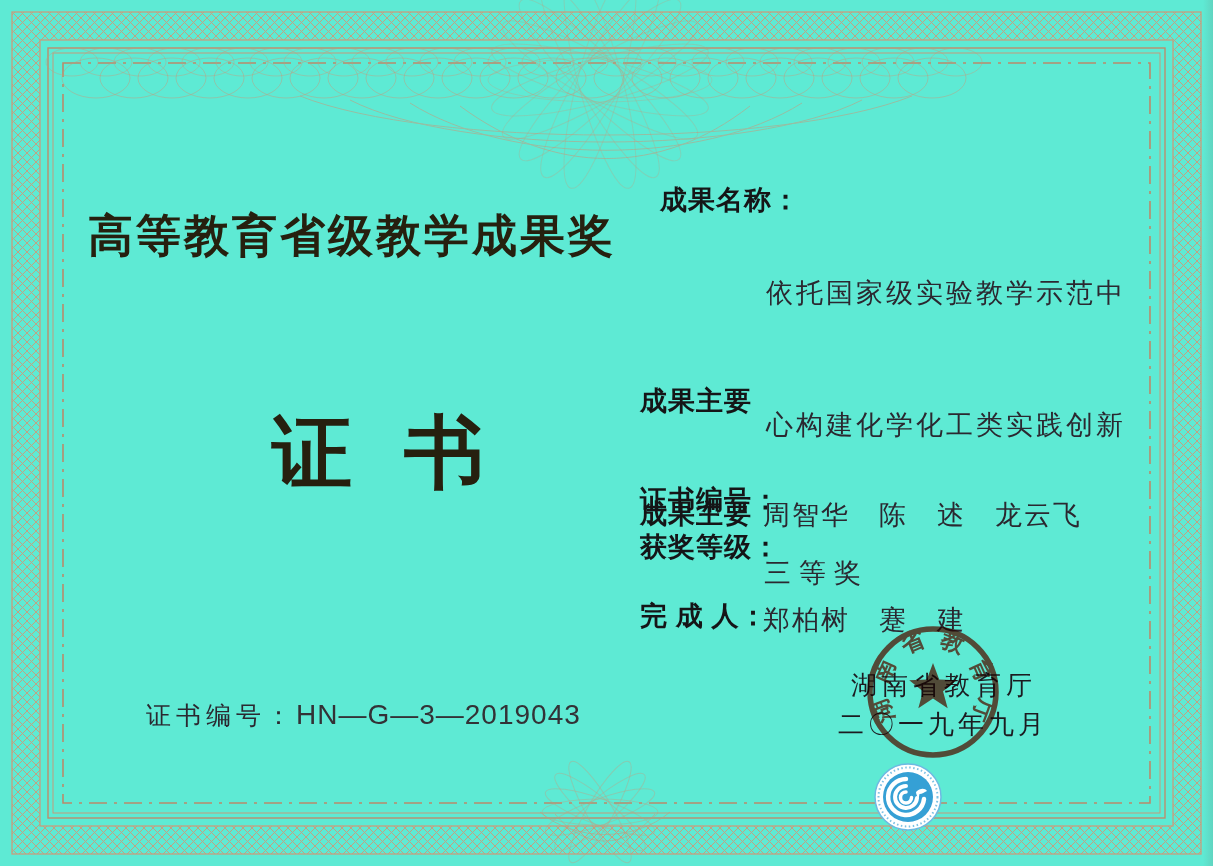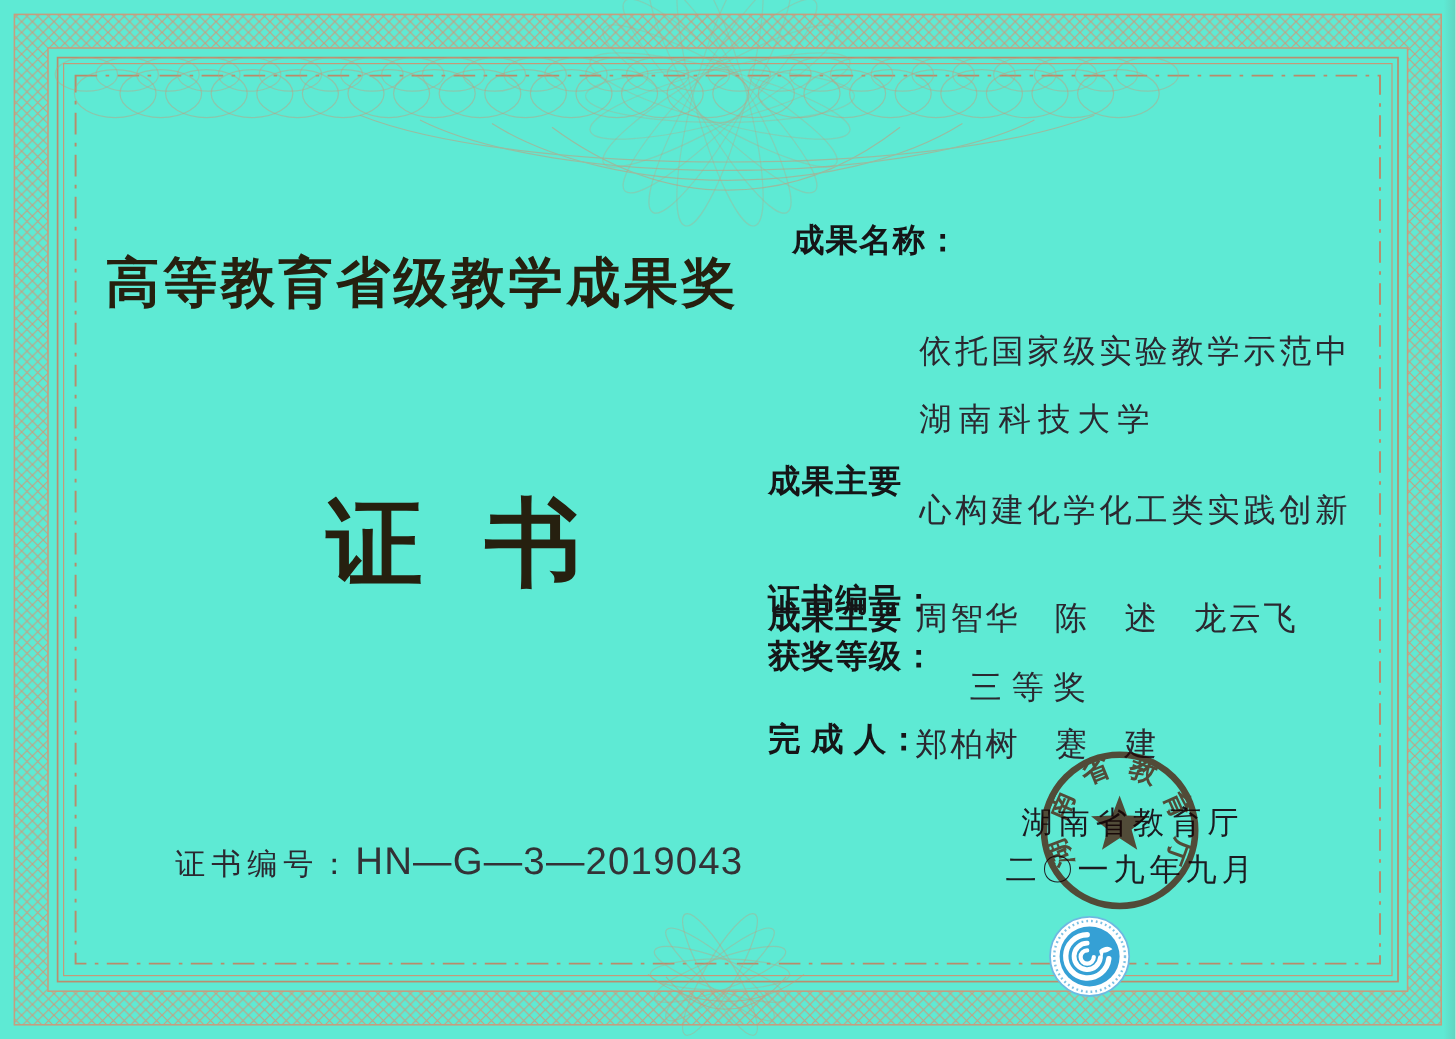--- a/index.html
+++ b/index.html
@@ -29,27 +29,27 @@
     font-size:27px;font-weight:400;color:#2b2830;
     letter-spacing:3px;
   }
   .lbl-achievement{left:660px;top:184px;}
   .val-achievement{left:766px;top:183px;line-height:44px;}
   .lbl-unit{left:640px;top:319px;}
   .val-unit{left:766px;top:331px;letter-spacing:6px;}
   .lbl-authors{left:640px;top:429px;line-height:34px;}
   .val-authors{left:763px;top:428px;line-height:35px;letter-spacing:2px;}
   .lbl-grade{left:640px;top:531px;}
-  .val-grade{left:764px;top:555px;letter-spacing:8px;margin-left:44px;}
+  .val-grade{left:764px;top:555px;letter-spacing:8px;}
 
   .serial{left:130px;top:681px;}
   .serial .s-label{font-size:25px;color:#2b2830;letter-spacing:5px;text-align:center;}
   .serial .s-value{
     font-family:"Liberation Sans", sans-serif;
-    font-size:32px;font-weight:500;color:#333236;letter-spacing:1px;
+    font-size:28px;font-weight:500;color:#333236;letter-spacing:1px;
   }
   .issuer-name{left:851px;top:668px;font-size:26px;letter-spacing:5px;color:#1c1b20;}
   .issue-date{left:838px;top:707px;font-size:26px;letter-spacing:4px;color:#1c1b20;font-family:Liberation Mono, monospace;}
 
   .seal-svg{mix-blend-mode:multiply;}
   .edge-shade{
     position:absolute;right:0;top:0;bottom:0;width:10px;
     background:linear-gradient(to right, rgba(0,0,0,0), rgba(110,100,90,.16));
   }
 </style>
@@ -160,21 +160,20 @@
   <div class="txt label lbl-achievement">成果名称：</div>
   <div class="txt value val-achievement">
     <div>依托国家级实验教学示范中</div>
     <div>心构建化学化工类实践创新</div>
   </div>
 
   <div class="txt label lbl-unit">
     <div>成果主要</div>
     <div>证书编号：</div>
   </div>
-  <div class="txt value val-unit">湖南科技大学</div>
 
   <div class="txt label lbl-authors">
     <div>成果主要</div>
     <div>完 成 人：</div>
   </div>
   <div class="txt value val-authors">
     <div>周智华　陈　述　龙云飞</div>
     <div>郑柏树　蹇　建</div>
   </div>
 

